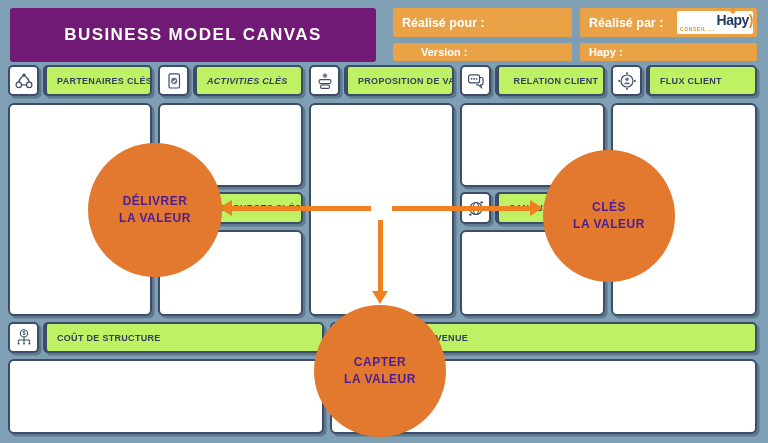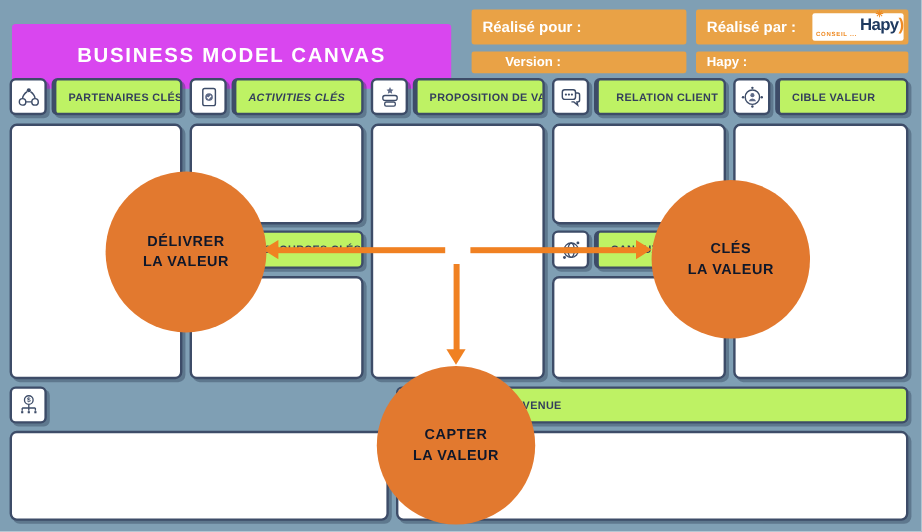--- a/index.html
+++ b/index.html
@@ -9,38 +9,38 @@
   .box{position:absolute;background:#fff;border:2px solid #3d4c68;border-radius:6px;
        box-shadow:2.5px 2.5px 0 rgba(42,58,82,.38);box-sizing:border-box;z-index:1;}
   .iconbox{position:absolute;background:#fff;border:2px solid #3d4c68;border-radius:5px;
        box-shadow:2.5px 2.5px 0 rgba(42,58,82,.38);box-sizing:border-box;z-index:2;
        display:flex;align-items:center;justify-content:center;}
   .labelbar{position:absolute;background:#bef264;border:2px solid #3d4c68;border-left-width:4px;
        border-radius:5px;box-shadow:2.5px 2.5px 0 rgba(42,58,82,.38);box-sizing:border-box;z-index:2;
        display:flex;align-items:center;padding-left:10px;color:#333e5c;font-weight:bold;
        font-size:9px;letter-spacing:.3px;white-space:nowrap;overflow:hidden;}
 
-  .titlebox{position:absolute;left:10px;top:20px;width:366px;height:54px;background:#d946ef;
+  .titlebox{position:absolute;left:10px;top:8px;width:366px;height:54px;background:#701a75;
        border-radius:3px;display:flex;align-items:center;justify-content:center;z-index:2;}
   .titlebox span{color:#fff;font-weight:bold;font-size:17px;letter-spacing:1.4px;}
 
   .infobar{position:absolute;background:#e9a246;border-radius:2px;display:flex;align-items:center;
        padding-left:9px;color:#fff;font-weight:bold;z-index:2;box-sizing:border-box;}
   .infobar.big{font-size:12.5px;height:29px;top:8px;}
   .infobar.small{font-size:11px;height:18px;top:43px;}
 
   .logobox{position:absolute;right:4px;top:3px;width:76px;height:23px;background:#fff;border-radius:2px;
        display:flex;flex-direction:column;align-items:flex-end;justify-content:center;line-height:1;}
   .logomain{position:relative;font-weight:bold;font-size:14px;color:#1f3a60;letter-spacing:-0.5px;}
   .logomain .paren{color:#ef8b24;}
   .logomain .star{position:absolute;top:-5px;left:13px;color:#ef8b24;font-size:8px;letter-spacing:0;}
   .logosub{font-size:5px;color:#ef8b24;font-weight:bold;letter-spacing:.6px;margin-top:0;align-self:flex-start;margin-left:3px;}
 
   .circle{position:absolute;border-radius:50%;background:#e2792f;z-index:7;display:flex;
-       flex-direction:column;align-items:center;justify-content:center;color:#0f172a;font-weight:bold;
+       flex-direction:column;align-items:center;justify-content:center;color:#4c1d95;font-weight:bold;
        font-size:12px;letter-spacing:.5px;line-height:1.45;text-align:center;}
 
   .aline{position:absolute;background:#f08122;z-index:6;}
   .ahead{position:absolute;width:0;height:0;z-index:6;}
 
   svg{display:block;}
 </style>
 </head>
 <body>
 
@@ -124,21 +124,21 @@
       <circle cx="10" cy="10" r="6"></circle>
       <circle cx="10" cy="8.3" r="1.7" fill="#5f6b88" stroke="none"></circle>
       <path d="M6.9 13.3 a3.3 3.3 0 0 1 6.2 0 z" fill="#5f6b88" stroke="none"></path>
       <circle cx="10" cy="2.2" r="1" fill="#3d4c68" stroke="none"></circle>
       <circle cx="10" cy="17.8" r="1" fill="#3d4c68" stroke="none"></circle>
       <circle cx="2.2" cy="10" r="1" fill="#3d4c68" stroke="none"></circle>
       <circle cx="17.8" cy="10" r="1" fill="#3d4c68" stroke="none"></circle>
     </svg>
   </div>
   <div class="labelbar" style="left:646px;top:65px;width:111px;height:31px;">
-    <span>CIBLE VALEUR</span>
+    <span>FLUX CLIENT</span>
   </div>
 
   <div class="iconbox" style="left:158px;top:192px;width:31px;height:32px;"></div>
   <div class="labelbar" style="left:193px;top:192px;width:110px;height:32px;">
     <span>RESSOURCES CLÉS</span>
   </div>
 
   <div class="iconbox" style="left:460px;top:192px;width:31px;height:32px;">
     <svg width="20" height="20" viewBox="0 0 20 20" fill="none" stroke="#3d4c68" stroke-width="1.1">
       <circle cx="10" cy="10.5" r="6"></circle>
@@ -163,20 +163,23 @@
   <div class="iconbox" style="left:8px;top:322px;width:31px;height:31px;">
     <svg width="20" height="20" viewBox="0 0 20 20" fill="none" stroke="#3d4c68" stroke-width="1.1">
       <circle cx="10" cy="5.4" r="3.6"></circle>
       <text x="10" y="7.3" font-size="5.5" text-anchor="middle" fill="#3d4c68" stroke="none" font-weight="bold">$</text>
       <path d="M10 9 v3 M4.5 12 h11 M4.5 12 v2.2 M10 12 v2.2 M15.5 12 v2.2"></path>
       <rect x="3.6" y="14.6" width="1.8" height="1.8" fill="#3d4c68" stroke="none"></rect>
       <rect x="9.1" y="14.6" width="1.8" height="1.8" fill="#3d4c68" stroke="none"></rect>
       <rect x="14.6" y="14.6" width="1.8" height="1.8" fill="#3d4c68" stroke="none"></rect>
     </svg>
   </div>
+  <div class="labelbar" style="left:43px;top:322px;width:281px;height:31px;">
+    <span>COÛT DE STRUCTURE</span>
+  </div>
 
   <div class="iconbox" style="left:330px;top:322px;width:31px;height:31px;"></div>
   <div class="labelbar" style="left:365px;top:322px;width:392px;height:31px;">
     <span>FLUX DE REVENUE</span>
   </div>
 
   <div class="box" style="left:8px;top:359px;width:316px;height:75px;"></div>
   <div class="box" style="left:330px;top:359px;width:427px;height:75px;"></div>
 
   <div class="aline" style="left:231px;top:206px;width:140px;height:5px;"></div>

